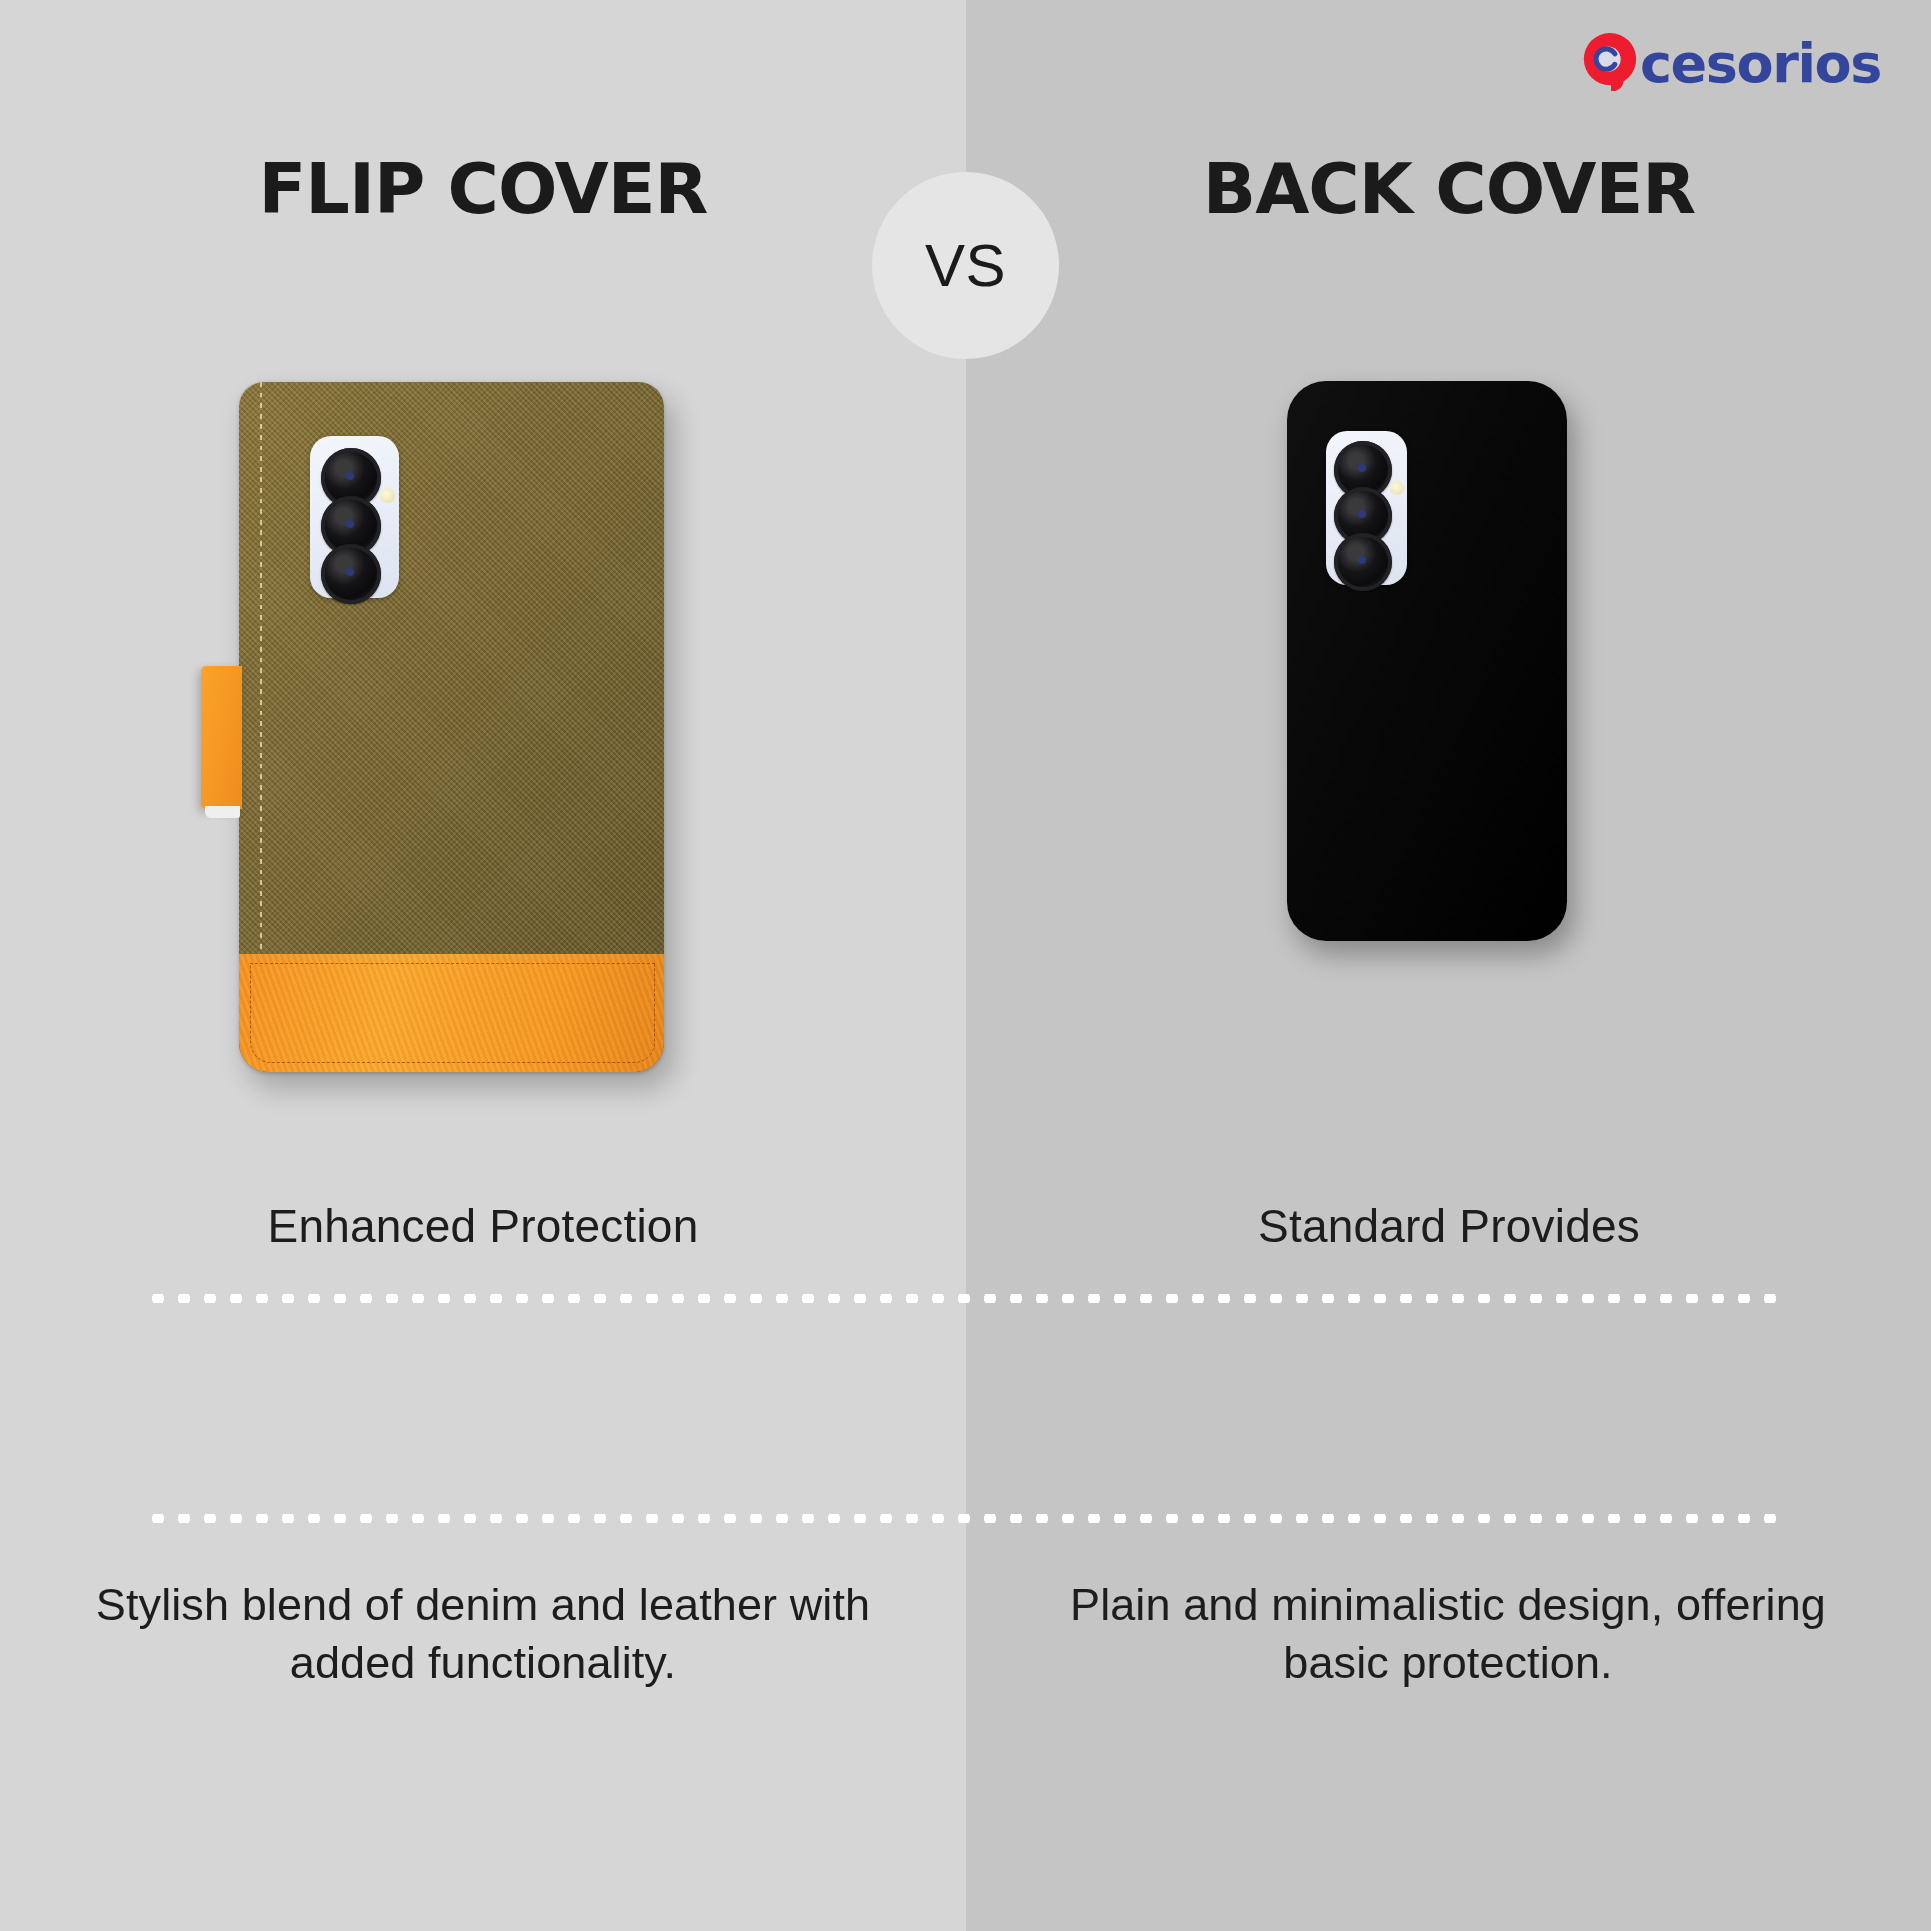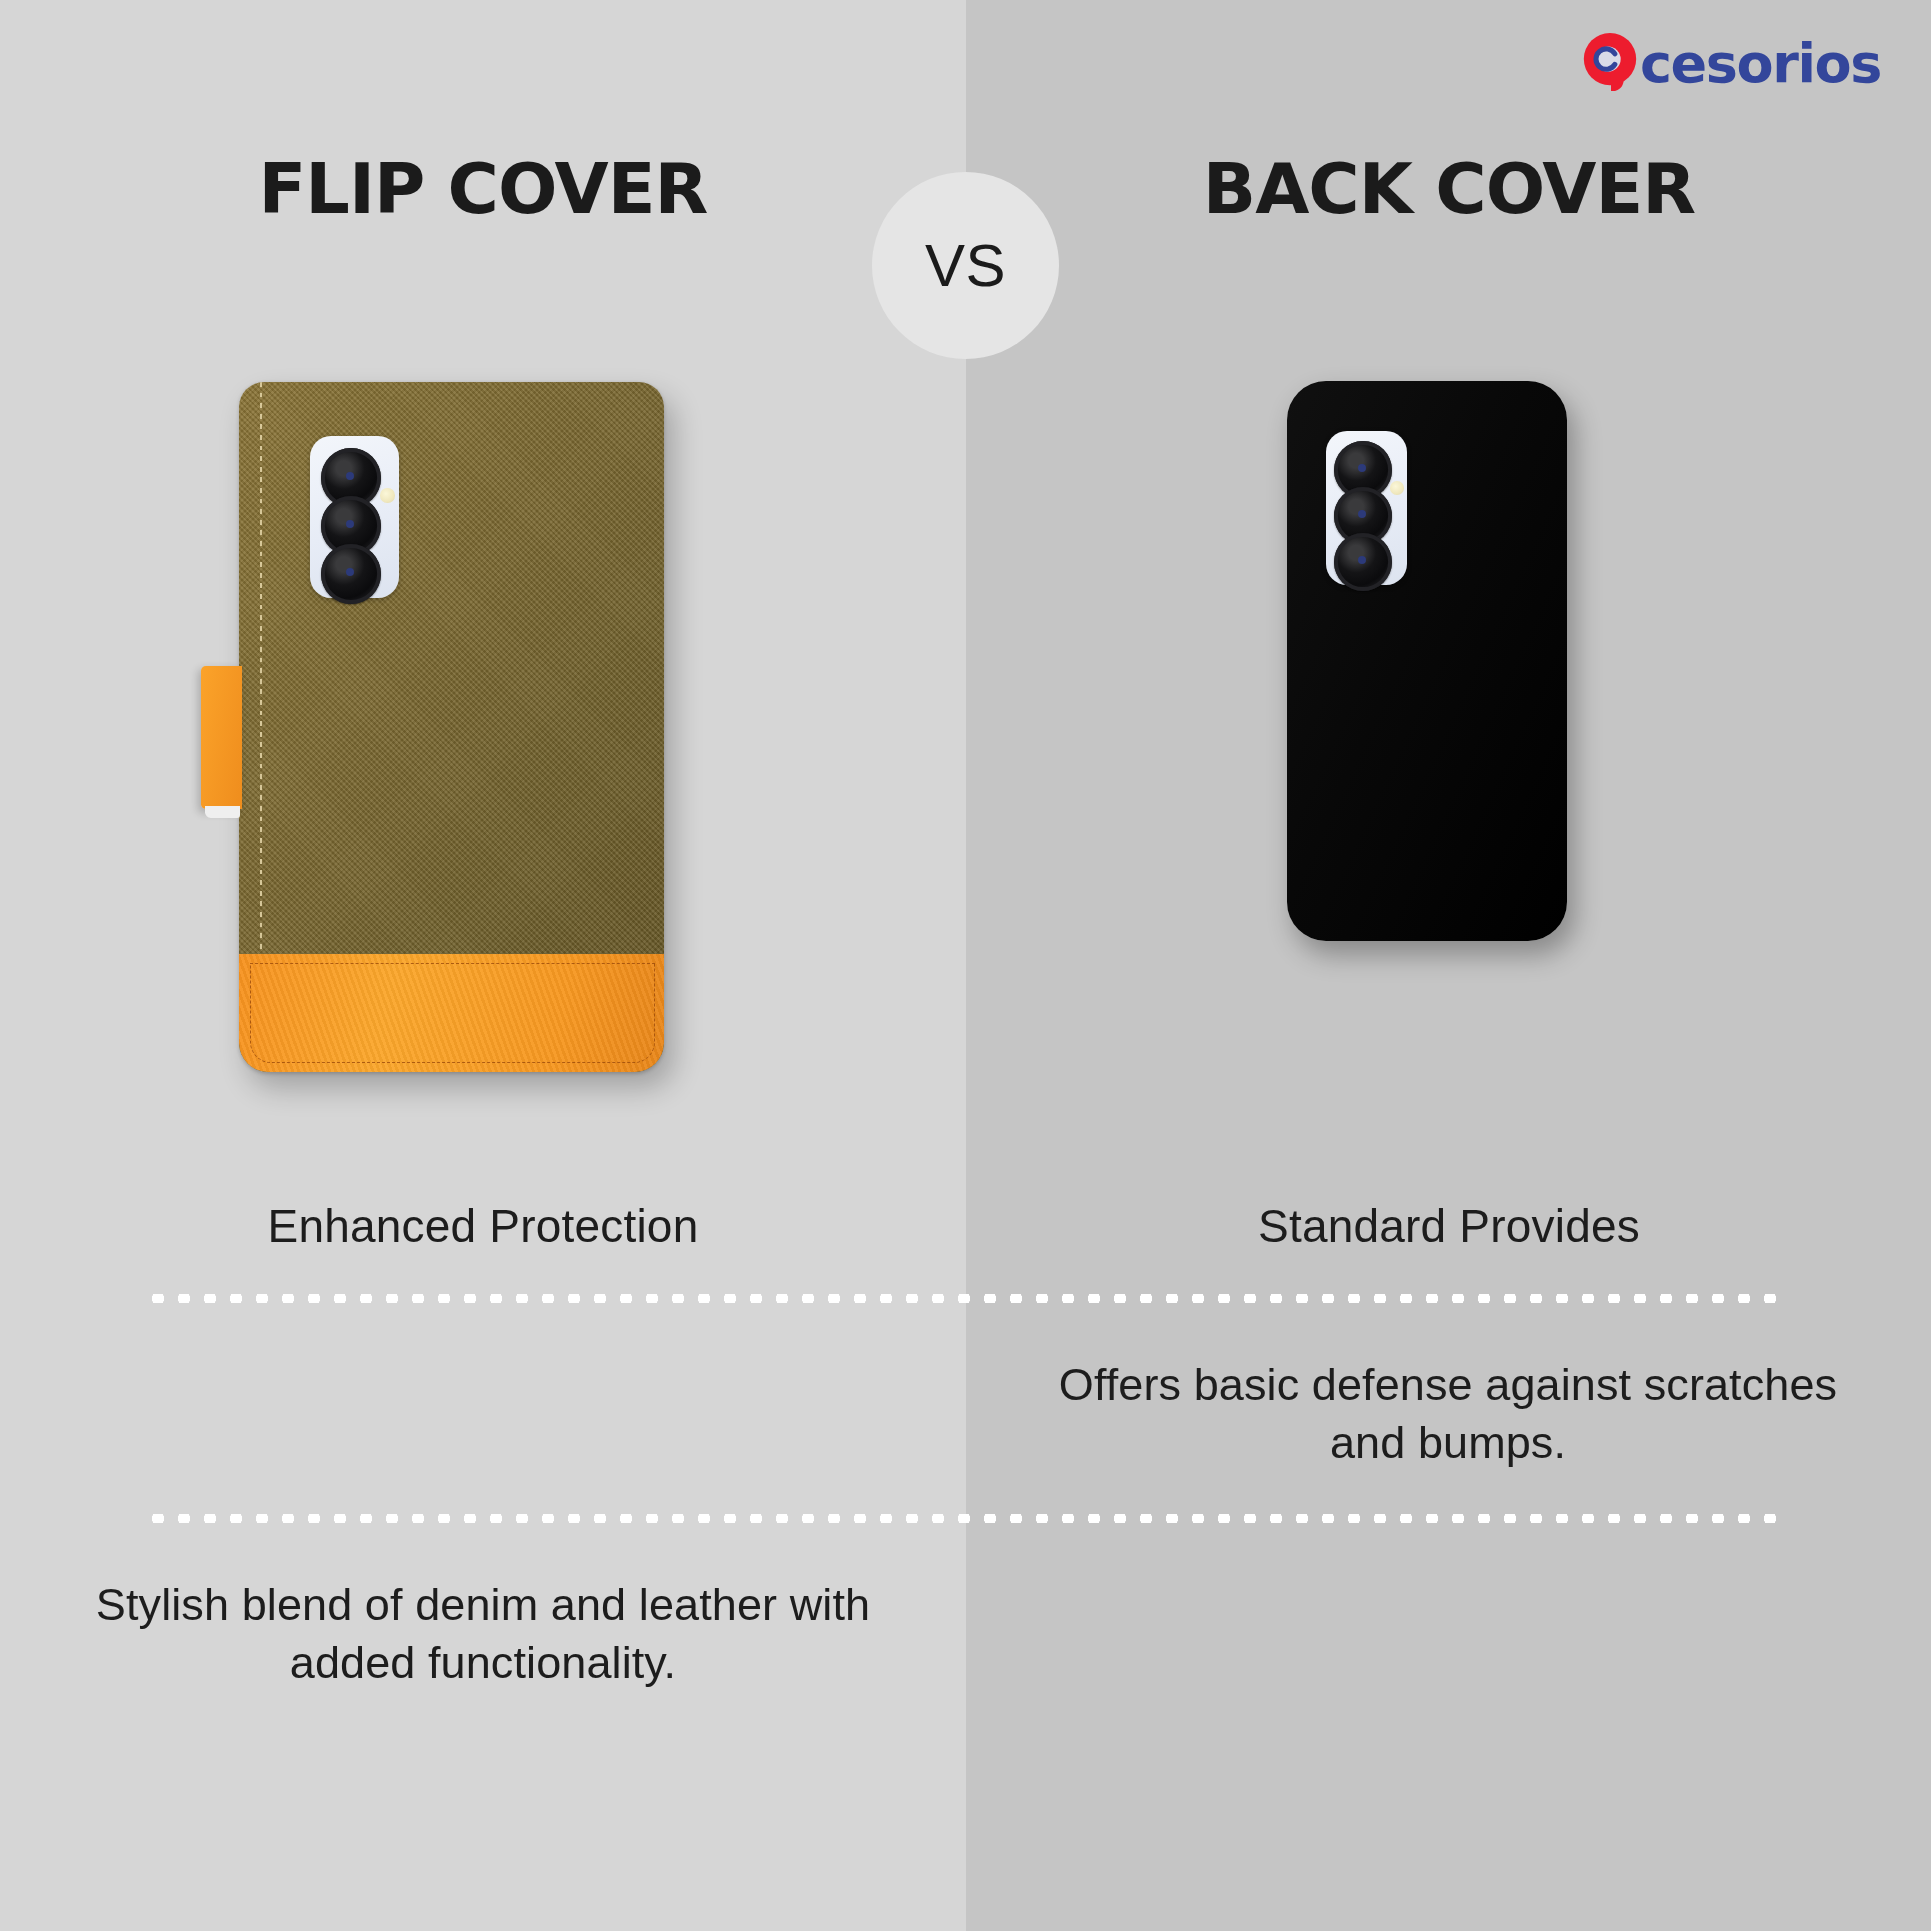--- a/index.html
+++ b/index.html
@@ -187,17 +187,17 @@
       <span class="flash" style="left:64px; top:50px;  width:13.5px; height:13.5px;"></span>
     </span>
   </div>
 
   <div class="caption left">Enhanced Protection</div>
   <div class="caption right">Standard Provides</div>
 
   <div class="divider d1"></div>
   <div class="divider d2"></div>
 
-  <div class="feature r1">Offers basic defense against scratches and bumps.</div>
   <div class="feature l2">Stylish blend of denim and leather with added functionality.</div>
+  <div class="feature r2">Plain and minimalistic design, offering basic protection.</div>
 
 </div>
 
 
 </body></html>

